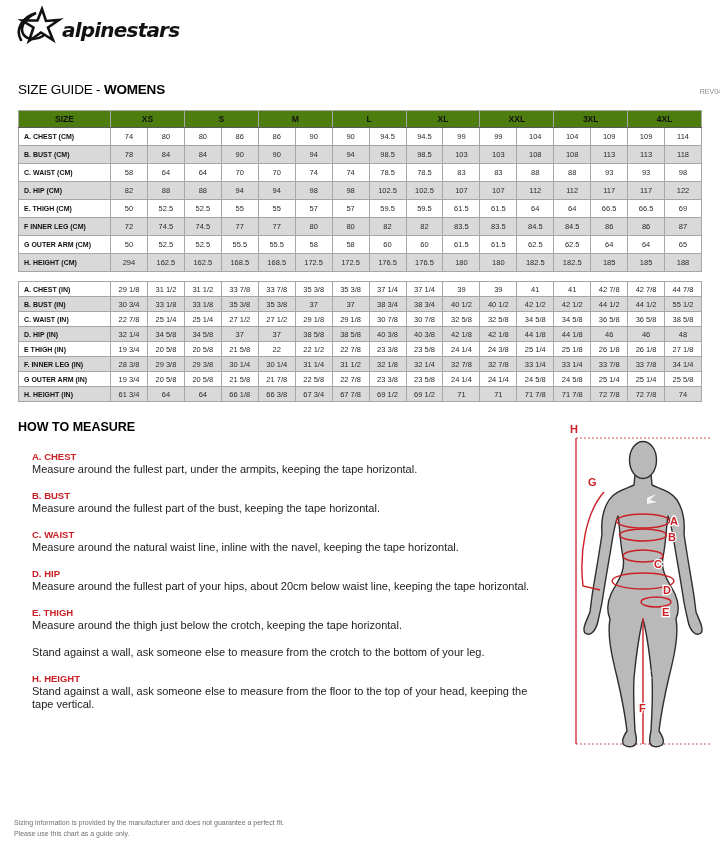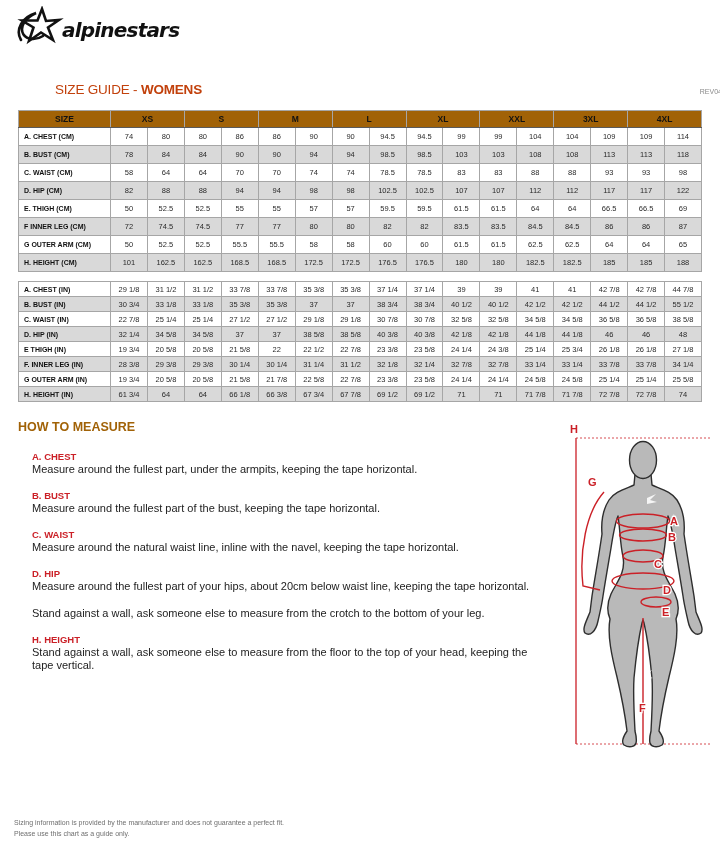--- a/index.html
+++ b/index.html
@@ -3,40 +3,40 @@
 <meta charset="utf-8">
 <style>
   html,body{margin:0;padding:0;background:#fff;}
   #page{position:relative;width:720px;height:864px;background:#fff;overflow:hidden;
         font-family:"Liberation Sans","DejaVu Sans",sans-serif;color:#1a1a1a;padding-left:20px;}
 
   
   #logo{position:absolute;left:16px;top:6px;}
 
   
-  #title{position:absolute;left:18px;top:82px;font-size:13.5px;letter-spacing:-0.2px;color:#c2410c;margin-left:37px;}
+  #title{position:absolute;left:18px;top:82px;font-size:13.5px;letter-spacing:-0.2px;color:#000000;}
   #title .bold{font-weight:bold;}
   #rev{position:absolute;right:18px;top:88px;font-size:7px;color:#8a8a8a;}
 
   
   .tblwrap{position:absolute;left:18px;width:684px;}
   #cm-wrap{top:110px;}
   #in-wrap{top:281px;}
   table.size-table{border-collapse:collapse;table-layout:fixed;width:684px;border:1.4px solid #4c4c4c;}
   table.size-table td,table.size-table th{border:1px solid #a6a6a6;padding:0;text-align:center;
         font-size:7.5px;color:#2a2a2a;overflow:hidden;white-space:nowrap;}
-  table.size-table th{background:#a16207;font-weight:bold;font-size:8.5px;color:#111;height:16px;border-bottom:1.2px solid #5a5a5a;}
+  table.size-table th{background:#4d7c0f;font-weight:bold;font-size:8.5px;color:#111;height:16px;border-bottom:1.2px solid #5a5a5a;}
   table.size-table td{height:17px;background:#fff;}
   #in-wrap table.size-table td{height:14px;}
   table.size-table td.lbl{text-align:left;padding-left:5px;font-weight:bold;font-size:7px;color:#111;}
   table.size-table tr.shade td{background:#d9d9d9;}
 
   
   #howto{position:absolute;left:18px;top:420px;width:528px;}
-  #howto-title{font-size:12.5px;font-weight:bold;color:#a16207;margin:0 0 17px 0;}
+  #howto-title{font-size:12.5px;font-weight:bold;color:#000000;margin:0 0 17px 0;}
   .measure-item{margin:0 0 14px 14px;}
   .measure-item .hd{font-size:9.5px;font-weight:bold;color:#cb2027;line-height:12px;}
   .measure-item .tx{font-size:11px;color:#222;line-height:13px;}
 
   
   #diagram{position:absolute;left:546px;top:422px;width:170px;height:338px;}
 
   
   #footer{position:absolute;left:14px;top:817px;font-size:7px;color:#6f6f6f;line-height:11px;}
 </style>
@@ -219,21 +219,21 @@
             <td>61.5</td>
             <td>61.5</td>
             <td>62.5</td>
             <td>62.5</td>
             <td>64</td>
             <td>64</td>
             <td>65</td>
           </tr>
           <tr class="shade">
             <td class="lbl">H. HEIGHT (CM)</td>
-            <td>101</td>
+            <td>294</td>
             <td>162.5</td>
             <td>162.5</td>
             <td>168.5</td>
             <td>168.5</td>
             <td>172.5</td>
             <td>172.5</td>
             <td>176.5</td>
             <td>176.5</td>
             <td>180</td>
             <td>180</td>
@@ -352,21 +352,21 @@
             <td>20 5/8</td>
             <td>21 5/8</td>
             <td>22</td>
             <td>22 1/2</td>
             <td>22 7/8</td>
             <td>23 3/8</td>
             <td>23 5/8</td>
             <td>24 1/4</td>
             <td>24 3/8</td>
             <td>25 1/4</td>
-            <td>25 3/4</td>
+            <td>25 1/8</td>
             <td>26 1/8</td>
             <td>26 1/8</td>
             <td>27 1/8</td>
           </tr>
           <tr class="shade">
             <td class="lbl">F. INNER LEG (IN)</td>
             <td>28 3/8</td>
             <td>29 3/8</td>
             <td>29 3/8</td>
             <td>30 1/4</td>
@@ -436,20 +436,24 @@
           <div class="hd">B. BUST</div>
           <div class="tx">Measure around the fullest part of the bust, keeping the tape horizontal.</div>
         </div>
         <div class="measure-item">
           <div class="hd">C. WAIST</div>
           <div class="tx">Measure around the natural waist line, inline with the navel, keeping the tape horizontal.</div>
         </div>
         <div class="measure-item">
           <div class="hd">D. HIP</div>
           <div class="tx">Measure around the fullest part of your hips, about 20cm below waist line, keeping the tape horizontal.</div>
+        </div>
+        <div class="measure-item">
+          <div class="hd">E. THIGH</div>
+          <div class="tx">Measure around the thigh just below the crotch, keeping the tape horizontal.</div>
         </div>
         <div class="measure-item">
           <div class="tx">Stand against a wall, ask someone else to measure from the crotch to the bottom of your leg.</div>
         </div>
         <div class="measure-item">
           <div class="hd">H. HEIGHT</div>
           <div class="tx">Stand against a wall, ask someone else to measure from the floor to the top of your head, keeping the tape vertical.</div>
         </div>
       </div>
   </div>

